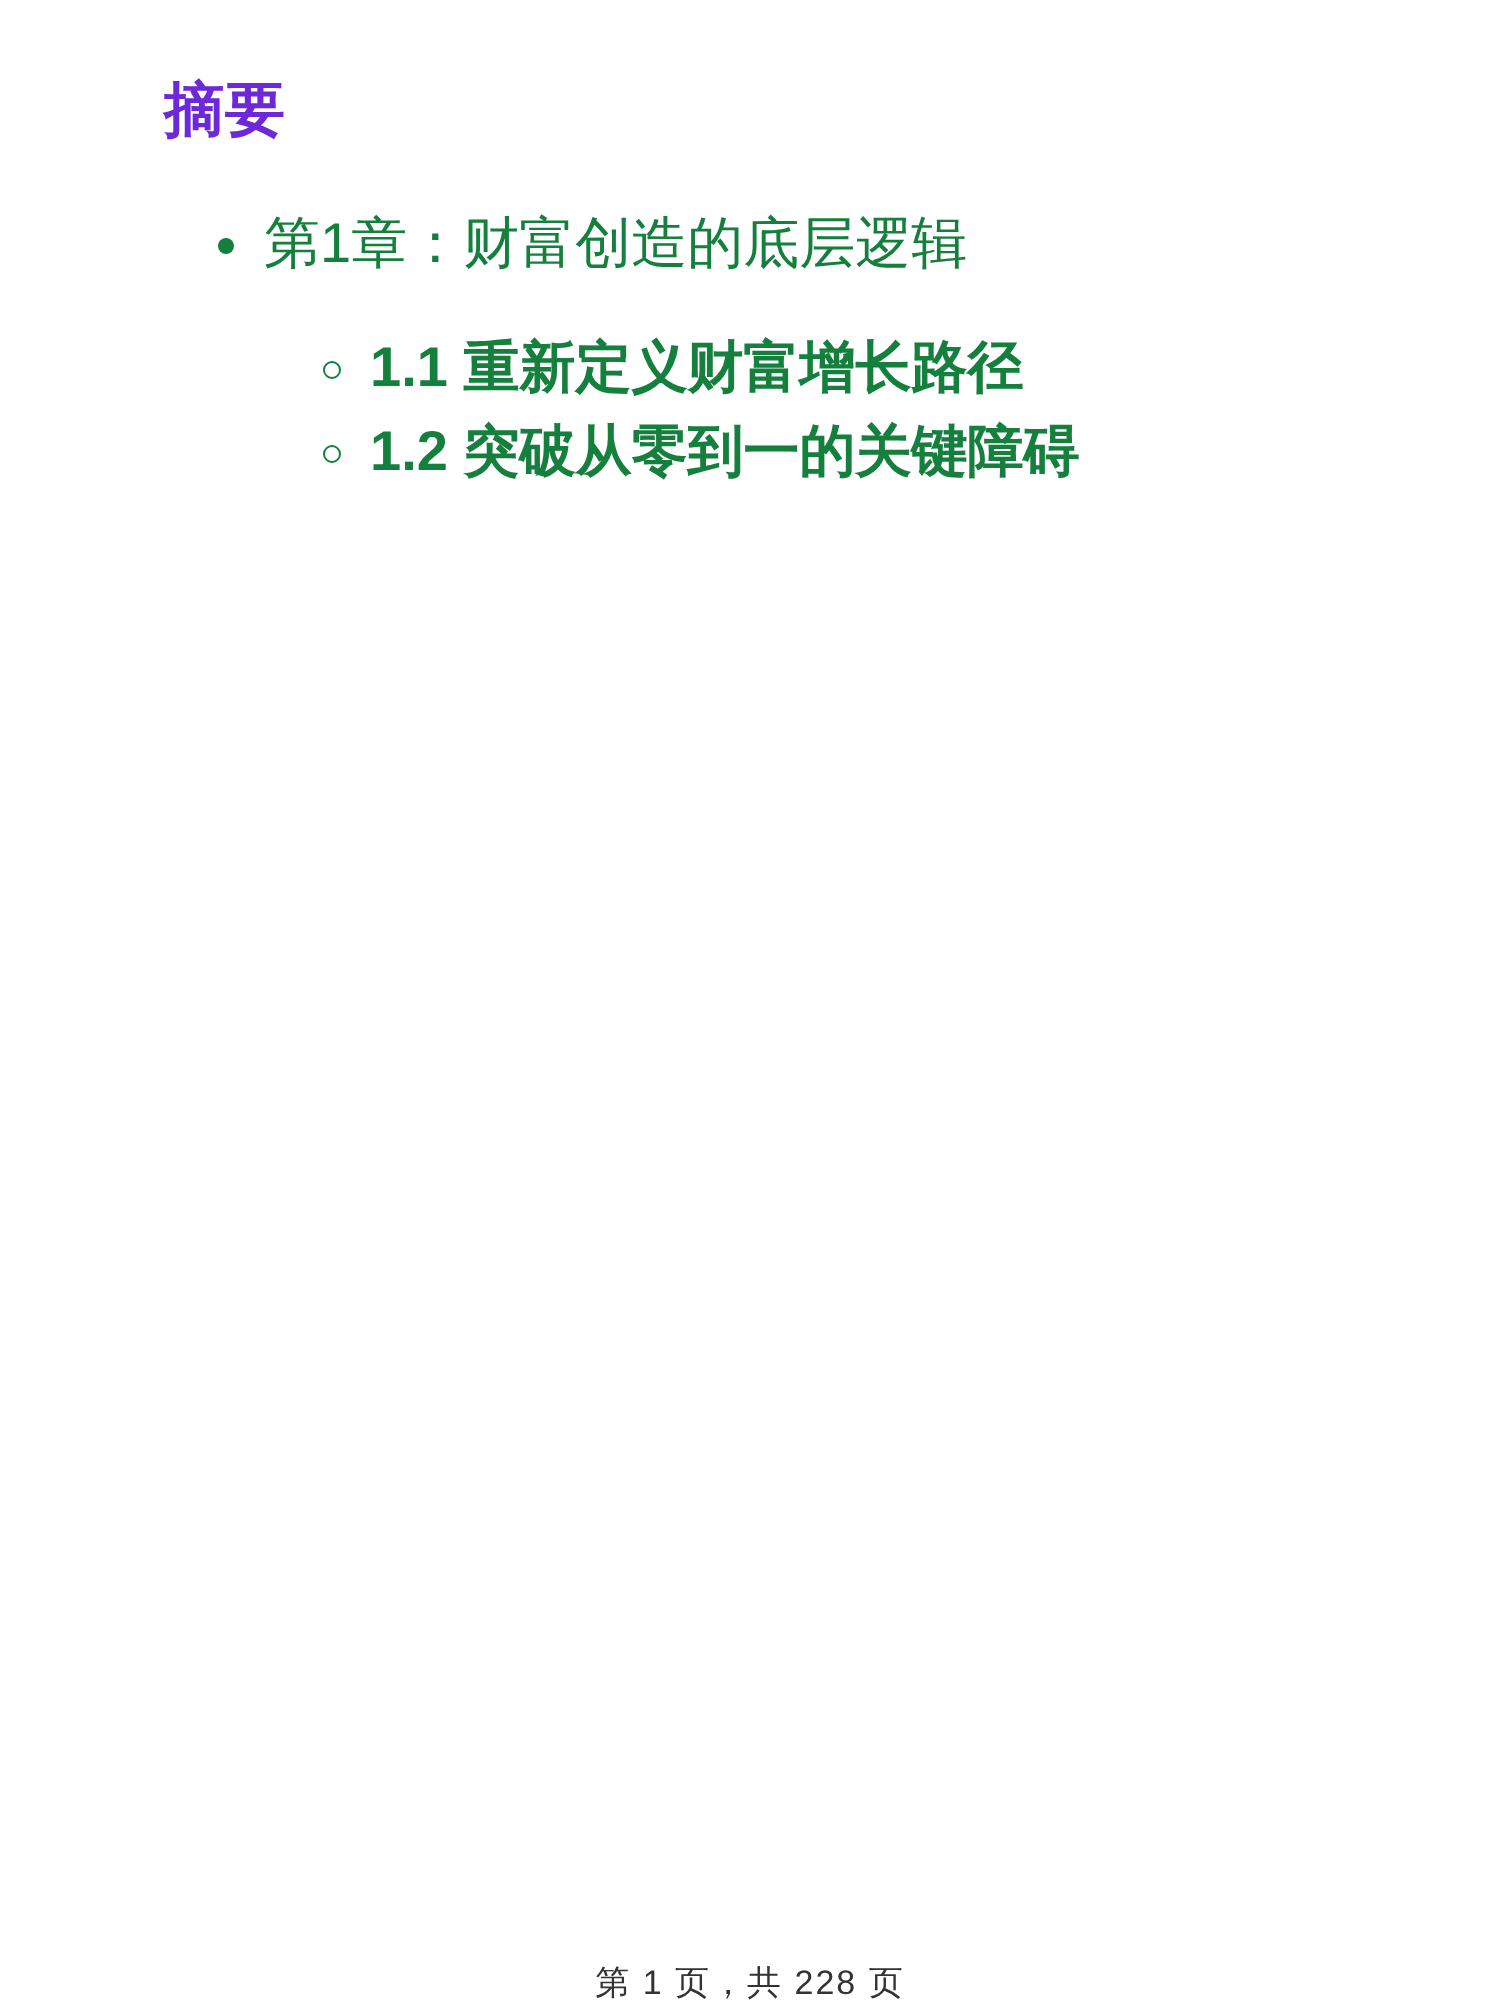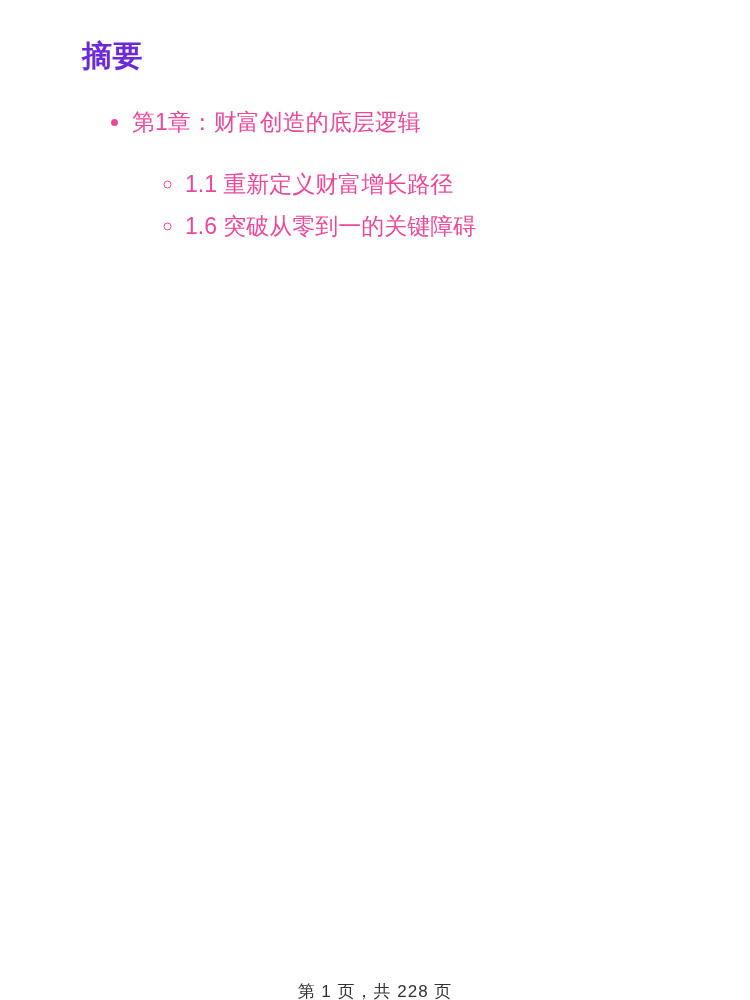--- a/index.html
+++ b/index.html
@@ -46,29 +46,30 @@
     line-height: 40px;
     color: #333333;
     text-align: justify;
     text-justify: inter-ideograph;
     letter-spacing: 0.5px;
   }
   .toc-list {
     margin: 28px 0 0 0;
     padding-left: 50px;
     list-style: disc;
-    font-size: 23px;
+    font-size: 28px;
     line-height: 40px;
-    color: #ec4899;
+    color: #15803d;
   }
   .toc-chapter { margin: 0; }
   .toc-sublist {
     margin: 22px 0 0 0;
     padding-left: 53px;
     list-style: circle;
+    font-weight: bold;
   }
   .toc-subitem { margin: 0 0 2px 0; }
   .page-footer {
     position: absolute;
     left: 0;
     top: 941px;
     width: 750px;
     text-align: center;
     font-size: 17px;
     color: #333333;
@@ -83,20 +84,20 @@
 
   <h2 class="section-heading heading-summary">摘要</h2>
 
 
 
   <ul class="toc-list">
     <li class="toc-chapter">
       <span>第1章：财富创造的底层逻辑</span>
       <ul class="toc-sublist">
         <li class="toc-subitem">1.1 重新定义财富增长路径</li>
-        <li class="toc-subitem">1.6 突破从零到一的关键障碍</li>
+        <li class="toc-subitem">1.2 突破从零到一的关键障碍</li>
       </ul>
     </li>
   </ul>
 
   <div class="page-footer">第 1 页，共 228 页</div>
 
 </div>
 
 </body></html>

